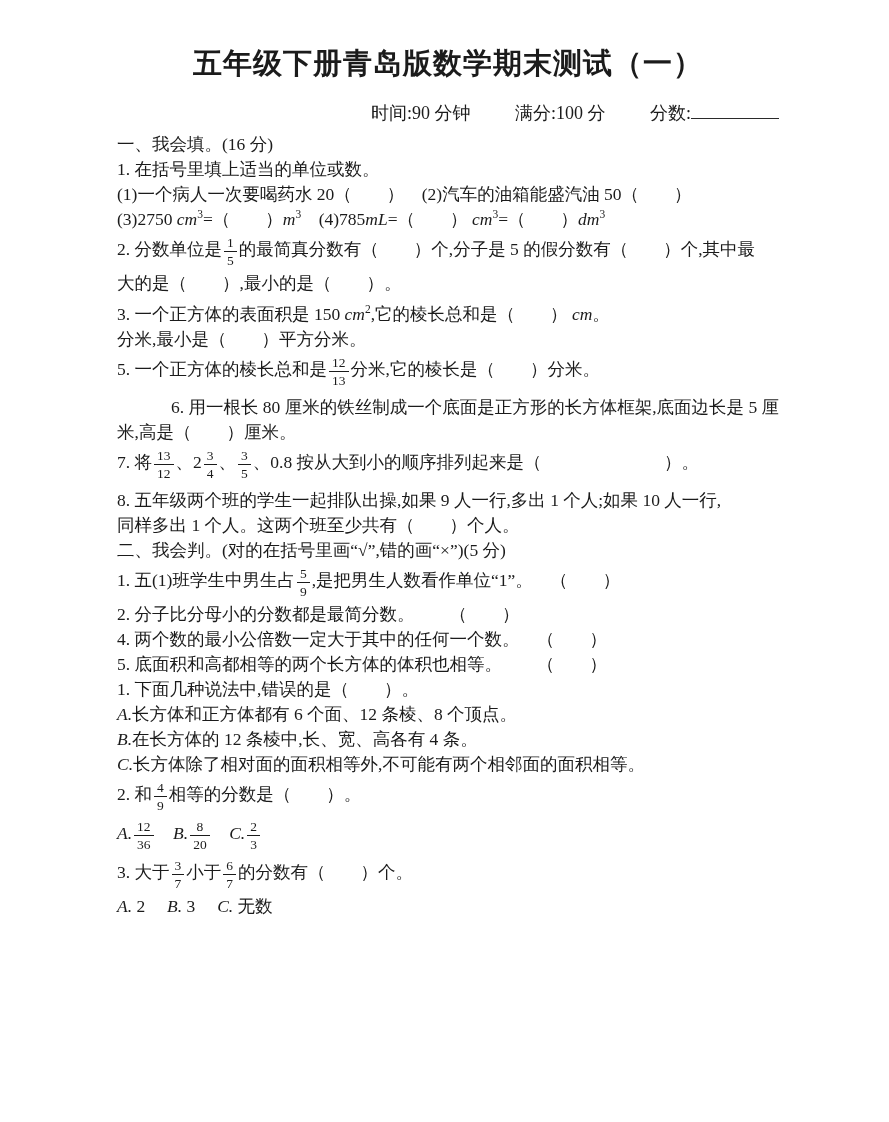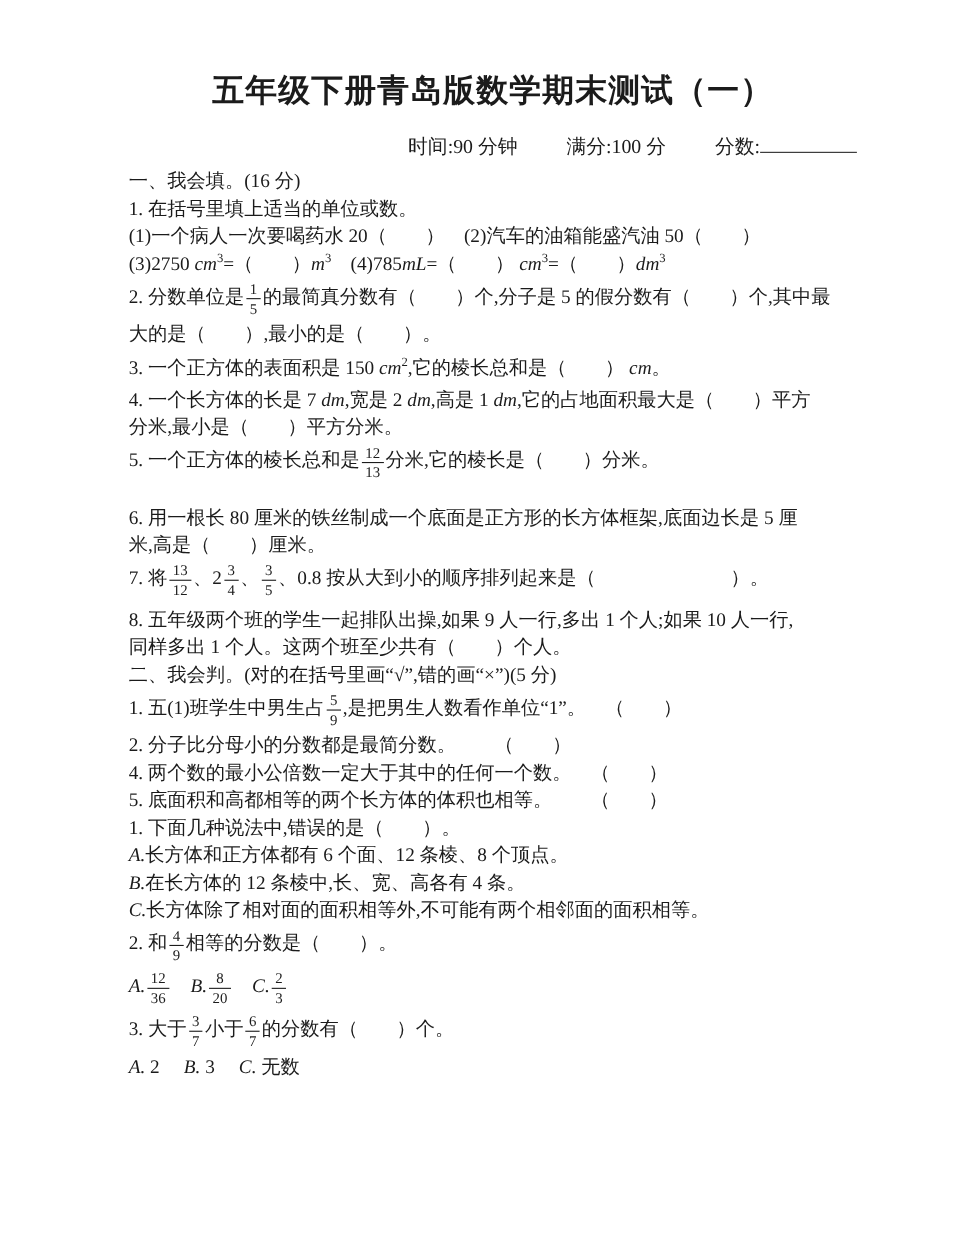--- a/index.html
+++ b/index.html
@@ -6,21 +6,21 @@
     margin: 0; padding: 0;
     width: 889px; height: 1122px;
     background: #ffffff;
     color: #1b1b1b;
     font-family: "Liberation Serif", "DejaVu Serif", serif;
     overflow: hidden;
   }
   .page {
     box-sizing: border-box;
     width: 889px; height: 1122px;
-    padding: 60px 110px 0 117px;
+    padding: 40px 110px 0 117px;
   }
   .title {
     text-align: center;
     font-size: 29px;
     font-weight: 700;
     line-height: 46px;
     letter-spacing: 1px;
     margin-bottom: 14px;
   }
   .meta {
@@ -79,24 +79,23 @@
     <span class="m-item">分数:</span><span class="blank-line"></span>
   </div>
 
   <div class="line">一、我会填。(16 分)</div>
   <div class="line">1.  在括号里填上适当的单位或数。</div>
   <div class="line">(1)一个病人一次要喝药水 20（　　）　(2)汽车的油箱能盛汽油 50（　　）</div>
   <div class="line">(3)2750 <span class="it">cm</span><sup>3</sup>=（　　）<span class="it">m</span><sup>3</sup>　(4)785<span class="it">mL</span>=（　　） <span class="it">cm</span><sup>3</sup>=（　　）<span class="it">dm</span><sup>3</sup></div>
   <div class="line frac-line">2.  分数单位是<span class="frac"><span class="num">1</span><span class="den">5</span></span>的最简真分数有（　　）个,分子是 5 的假分数有（　　）个,其中最</div>
   <div class="line">大的是（　　）,最小的是（　　）。</div>
   <div class="line" style="margin-top:6px;">3.  一个正方体的表面积是 150 <span class="it">cm</span><sup>2</sup>,它的棱长总和是（　　） <span class="it">cm</span>。</div>
-  <div class="line" style="margin-top:4px;">4.  一个长方体的长是 7 <span class="it">dm</span>,宽是 2 <span class="it">dm</span>,高是 1 <span class="it">dm</span>,它的占地面积最大是（　　）平方</div>
   <div class="line">分米,最小是（　　）平方分米。</div>
   <div class="line frac-line">5.  一个正方体的棱长总和是<span class="frac"><span class="num">12</span><span class="den">13</span></span>分米,它的棱长是（　　）分米。</div>
-  <div class="line" style="margin-top:18px;">6.  用一根长 80 厘米的铁丝制成一个底面是正方形的长方体框架,底面边长是 5 厘</div>
+  <div class="line" style="margin-top:4px;text-align:right;">6.  用一根长 80 厘米的铁丝制成一个底面是正方形的长方体框架,底面边长是 5 厘</div>
   <div class="line">米,高是（　　）厘米。</div>
   <div class="line frac-line">7.  将<span class="frac"><span class="num">13</span><span class="den">12</span></span>、2<span class="frac"><span class="num">3</span><span class="den">4</span></span>、<span class="frac"><span class="num">3</span><span class="den">5</span></span>、0.8 按从大到小的顺序排列起来是（　　　　　　　）。</div>
   <div class="line" style="margin-top:4px;">8.  五年级两个班的学生一起排队出操,如果 9 人一行,多出 1 个人;如果 10 人一行,</div>
   <div class="line">同样多出 1 个人。这两个班至少共有（　　）个人。</div>
 
   <div class="line">二、我会判。(对的在括号里画“√”,错的画“×”)(5 分)</div>
   <div class="line frac-line">1.  五(1)班学生中男生占<span class="frac"><span class="num">5</span><span class="den">9</span></span>,是把男生人数看作单位“1”。　（　　）</div>
   <div class="line">2.  分子比分母小的分数都是最简分数。　　（　　）</div>
   <div class="line">4.  两个数的最小公倍数一定大于其中的任何一个数。　（　　）</div>
   <div class="line">5.  底面积和高都相等的两个长方体的体积也相等。　　（　　）</div>

